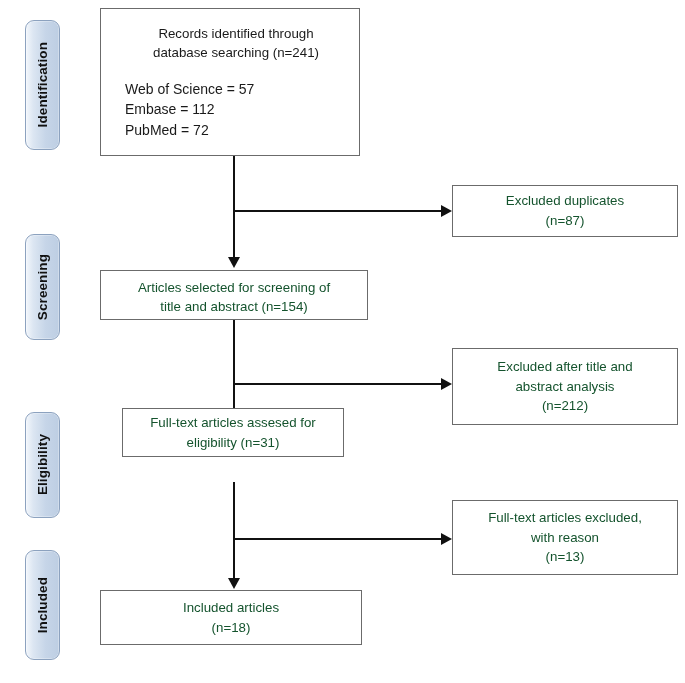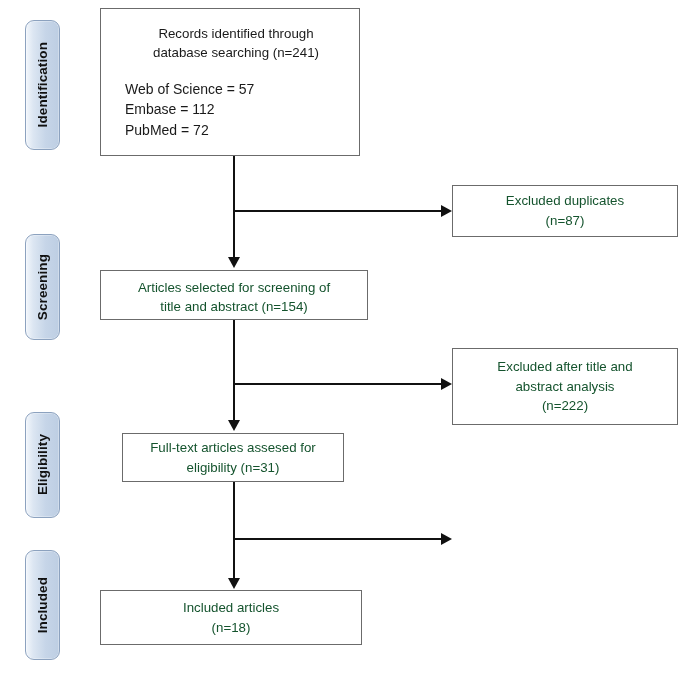--- a/index.html
+++ b/index.html
@@ -165,33 +165,38 @@
 
   <div class="v-line" style="left:233px; top:320px; width:2px; height:66px;"></div>
   <div class="h-line" style="left:233px; top:383px; width:215px; height:2px;"></div>
   <div class="arrow-right" style="left:441px; top:378px;"></div>
   <div class="v-line" style="left:233px; top:383px; width:2px; height:38px;"></div>
   <div class="arrow-down" style="left:228px; top:420px;"></div>
 
   <div class="flow-box" style="left:452px; top:348px; width:226px; height:77px;">
     <span class="box-text">Excluded after title and
 abstract analysis
-(n=222)</span>
-  </div>
-
-  <div class="flow-box" style="left:122px; top:433px; width:222px; height:49px;">
+(n=212)</span>
+  </div>
+
+  <div class="flow-box" style="left:122px; top:408px; width:222px; height:49px;">
     <span class="box-text">Full-text articles assesed for
 eligibility (n=31)</span>
   </div>
 
   <div class="v-line" style="left:233px; top:482px; width:2px; height:58px;"></div>
   <div class="h-line" style="left:233px; top:538px; width:215px; height:2px;"></div>
   <div class="arrow-right" style="left:441px; top:533px;"></div>
   <div class="v-line" style="left:233px; top:538px; width:2px; height:42px;"></div>
   <div class="arrow-down" style="left:228px; top:578px;"></div>
 
+  <div class="flow-box" style="left:452px; top:500px; width:226px; height:75px;">
+    <span class="box-text">Full-text articles excluded,
+with reason
+(n=13)</span>
+  </div>
 
   <div class="flow-box" style="left:100px; top:590px; width:262px; height:55px;">
     <span class="box-text">Included articles
 (n=18)</span>
   </div>
 
 </div>
 
 </body></html>

